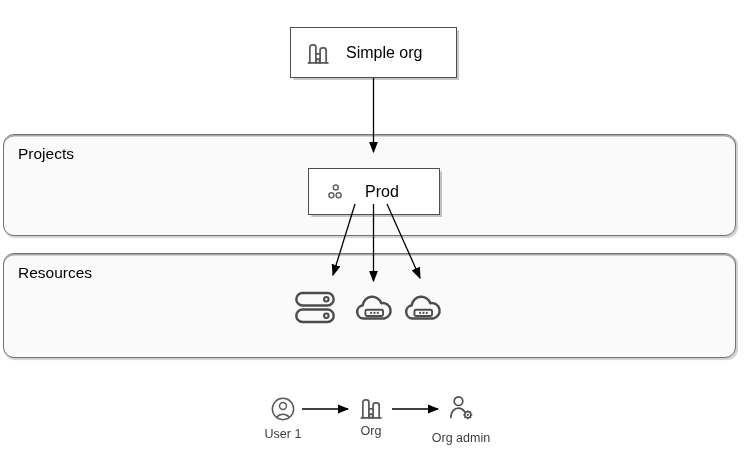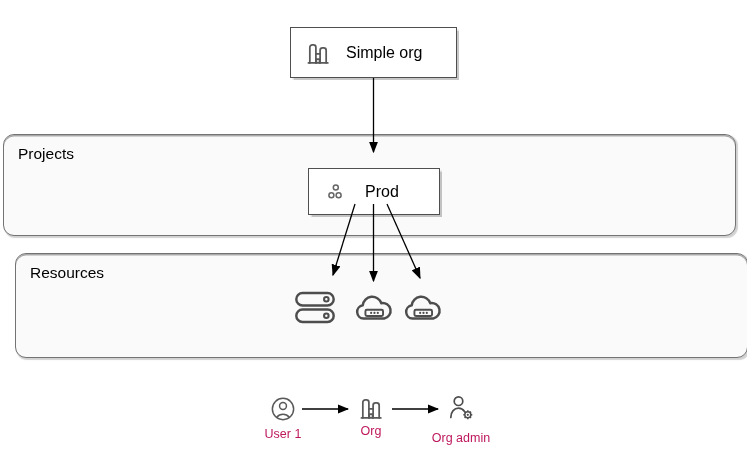--- a/index.html
+++ b/index.html
@@ -16,21 +16,21 @@
     position:absolute;
     left:3px;width:733px;
     background:#fafafa;
     border:1.5px solid #737373;
     border-radius:11px;
     box-shadow:1.5px 1.5px 1px rgba(0,0,0,0.18), inset 0 1.5px 0 rgba(70,70,70,0.45);
     box-sizing:border-box;
   }
   .band-org{top:3px;height:103px;}
   .band-projects{top:134px;height:102px;text-decoration:underline;}
-  .band-resources{top:253px;height:105px;margin-left:12px;}
+  .band-resources{top:253px;height:105px;}
   .band-label{
     position:absolute;left:14px;top:10px;
     font-size:15.5px;color:#000;
   }
   
   .band-members{
     position:absolute;
     left:2px;top:375px;width:745px;height:77px;
     background:#e8f1f4;
     border:1.3px solid #5c5c5c;
@@ -56,21 +56,21 @@
   .res-cloud1{left:354px;top:293px;}
   .res-cloud2{left:403px;top:293px;}
   
   .member{
     position:absolute;width:100px;
     display:flex;flex-direction:column;align-items:center;
   }
   .member-user{left:233px;top:395px;}
   .member-org{left:321px;top:394px;}
   .member-admin{left:411px;top:393px;}
-  .member-label{font-size:12.5px;line-height:15px;margin-top:4px;color:#be185d;white-space:nowrap;}
+  .member-label{font-size:12.5px;line-height:15px;margin-top:4px;color:#404040;white-space:nowrap;}
   .member-org .member-label{margin-top:2px;text-align:right;}
   .member-admin .member-label{margin-top:8px;}
   
   .overlay{
     position:absolute;left:0;top:0;width:747px;height:458px;
     pointer-events:none;
   }
   .overlay line{stroke:#000;stroke-width:1.3;}
 </style>
 </head>

